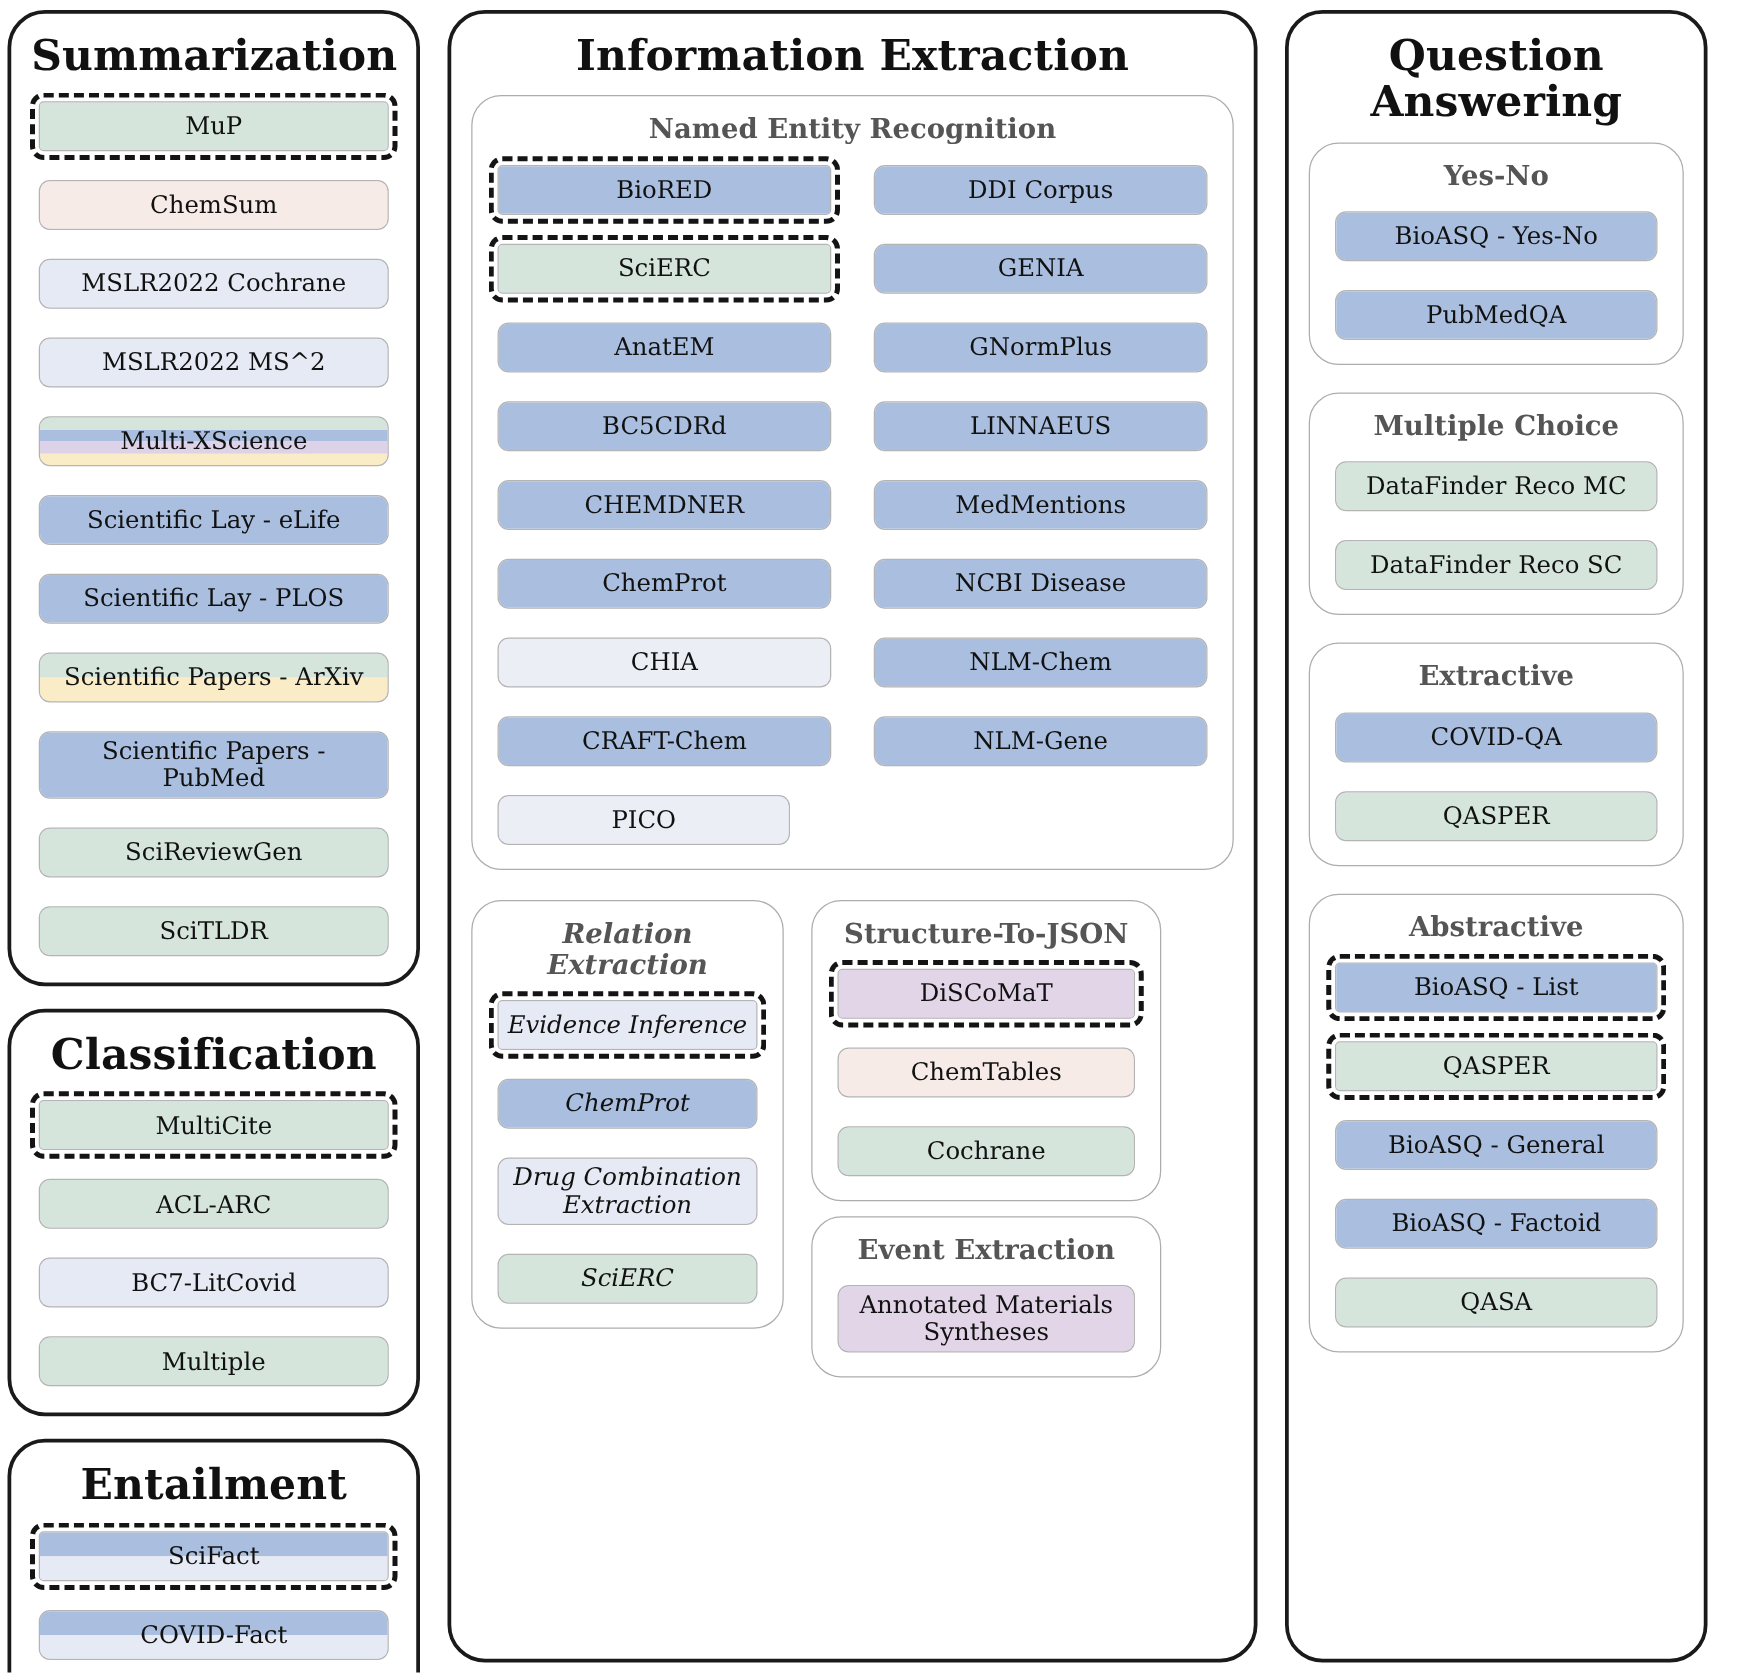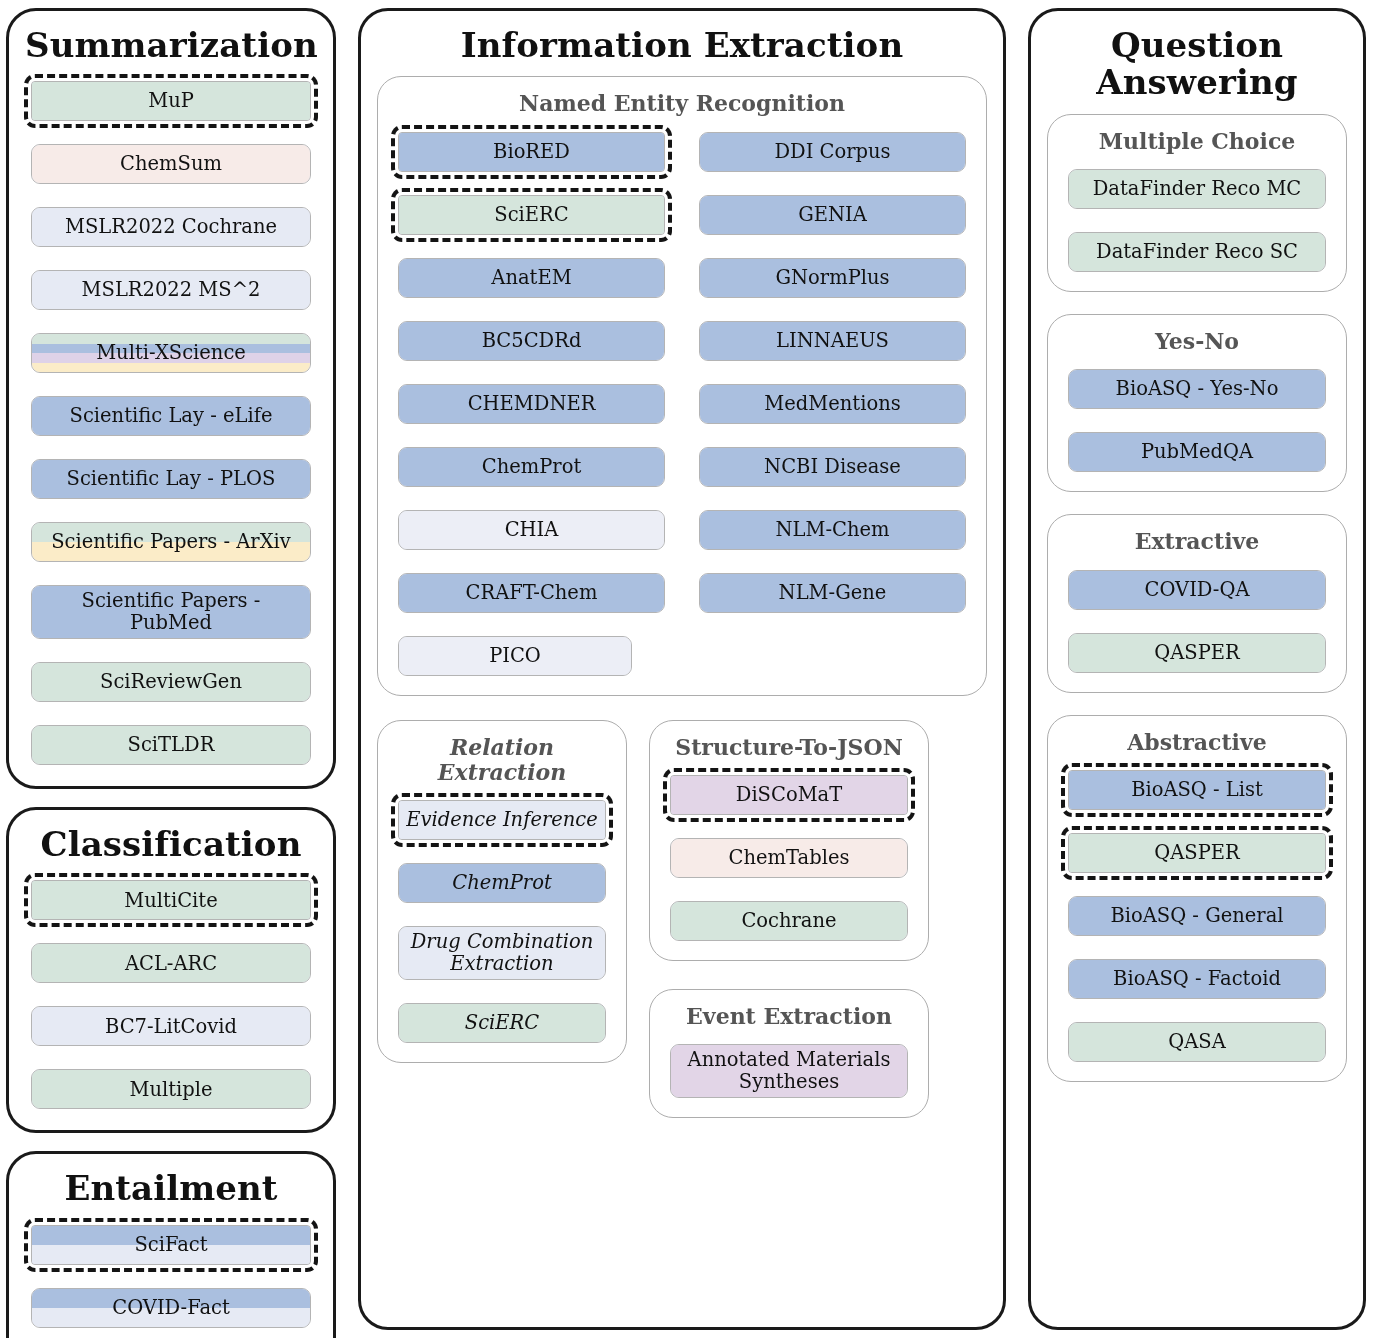--- a/index.html
+++ b/index.html
@@ -116,21 +116,21 @@
   }
   .two-col > .chips { flex: 1 1 0; }
 
   .ner-wide { display: flex; justify-content: center; margin-top: 13px; }
   .ner-wide .chip { width: 234px; }
 
   .row-split { display: flex; gap: 22px; align-items: flex-start; }
   .row-split .subgroup { flex: 0 0 auto; }
 
   .re-box  { width: 250px; font-style: italic; }
-  .stj-col { display: flex; flex-direction: column; gap: 28px; width: 280px; }
+  .stj-col { display: flex; flex-direction: column; gap: 12px; width: 280px; }
   .stj-box { width: 280px; }
   .ee-box  { width: 280px; }
   .ner-box { margin-bottom: 24px; }
 </style>
 </head>
 <body>
 
 <div class="board">
 
   <div class="stack-left">
@@ -543,58 +543,58 @@
         </section>
       </div>
 
     </div>
   </section>
 
   <section class="supergroup col-right">
     <h2 class="group-title">Question Answering</h2>
 
     <section class="subgroup" style="margin-bottom:22px">
+      <h3 class="sub-title">Yes-No</h3>
+      <div class="chips">
+          <div class="hl-wrap">
+            <div class="chip">
+              <div class="bands">
+                <i style="background: rgb(170, 191, 223);"></i>
+              </div>
+              <span class="chip-label">BioASQ - Yes-No</span>
+            </div>
+          </div>
+          <div class="hl-wrap">
+            <div class="chip">
+              <div class="bands">
+                <i style="background: rgb(170, 191, 223);"></i>
+              </div>
+              <span class="chip-label">PubMedQA</span>
+            </div>
+          </div>
+        </div>
+    </section>
+
+    <section class="subgroup" style="margin-bottom:22px">
       <h3 class="sub-title">Multiple Choice</h3>
       <div class="chips">
           <div class="hl-wrap">
             <div class="chip">
               <div class="bands">
                 <i style="background: rgb(213, 229, 220);"></i>
               </div>
               <span class="chip-label">DataFinder Reco MC</span>
             </div>
           </div>
           <div class="hl-wrap">
             <div class="chip">
               <div class="bands">
                 <i style="background: rgb(213, 229, 220);"></i>
               </div>
               <span class="chip-label">DataFinder Reco SC</span>
-            </div>
-          </div>
-        </div>
-    </section>
-
-    <section class="subgroup" style="margin-bottom:22px">
-      <h3 class="sub-title">Yes-No</h3>
-      <div class="chips">
-          <div class="hl-wrap">
-            <div class="chip">
-              <div class="bands">
-                <i style="background: rgb(170, 191, 223);"></i>
-              </div>
-              <span class="chip-label">BioASQ - Yes-No</span>
-            </div>
-          </div>
-          <div class="hl-wrap">
-            <div class="chip">
-              <div class="bands">
-                <i style="background: rgb(170, 191, 223);"></i>
-              </div>
-              <span class="chip-label">PubMedQA</span>
             </div>
           </div>
         </div>
     </section>
 
     <section class="subgroup" style="margin-bottom:22px">
       <h3 class="sub-title">Extractive</h3>
       <div class="chips">
           <div class="hl-wrap">
             <div class="chip">

